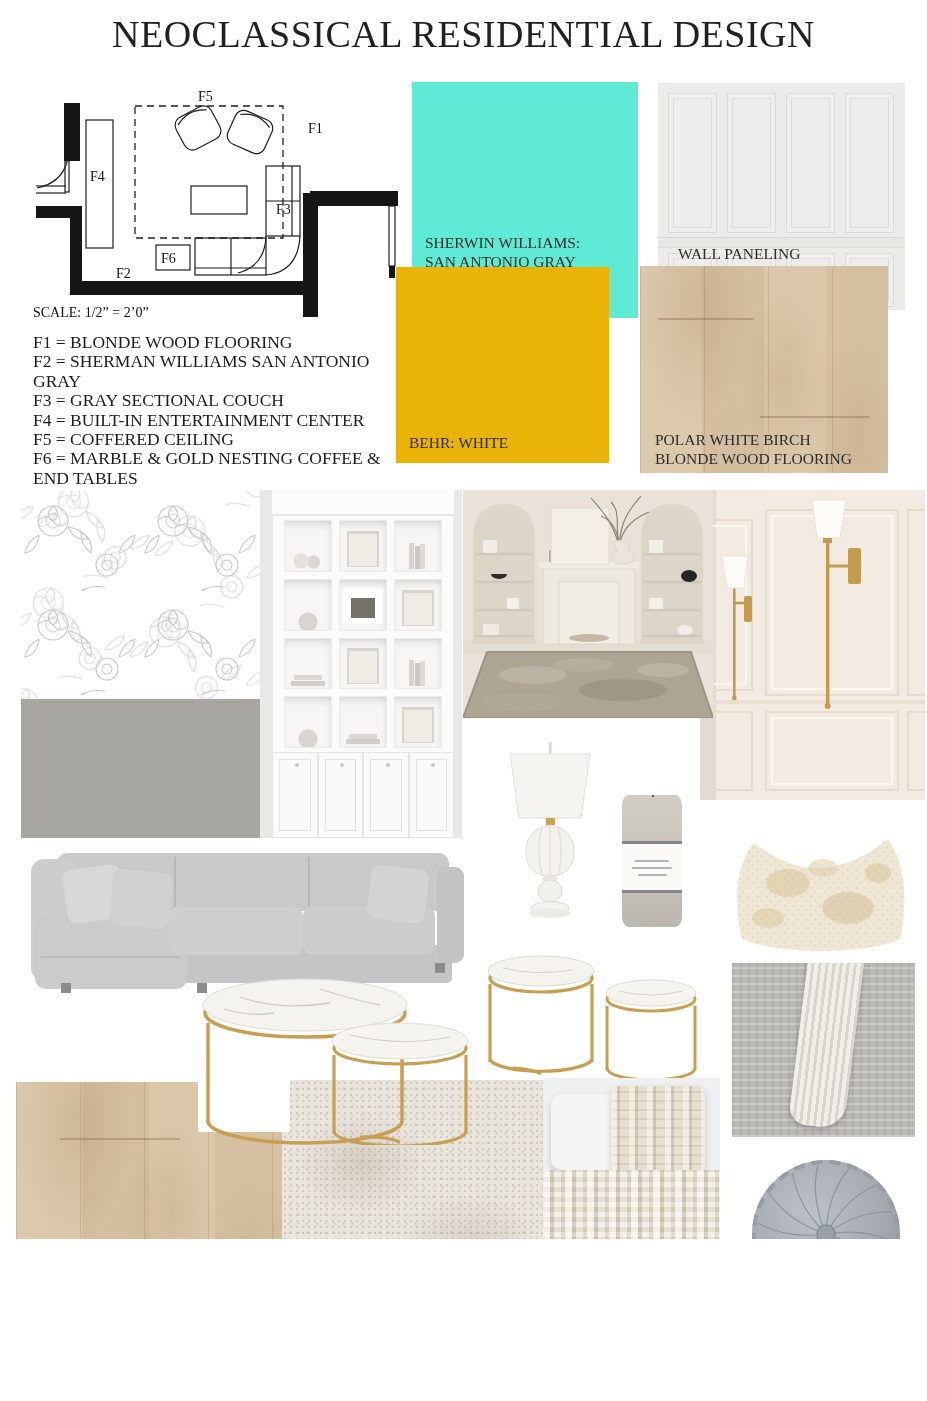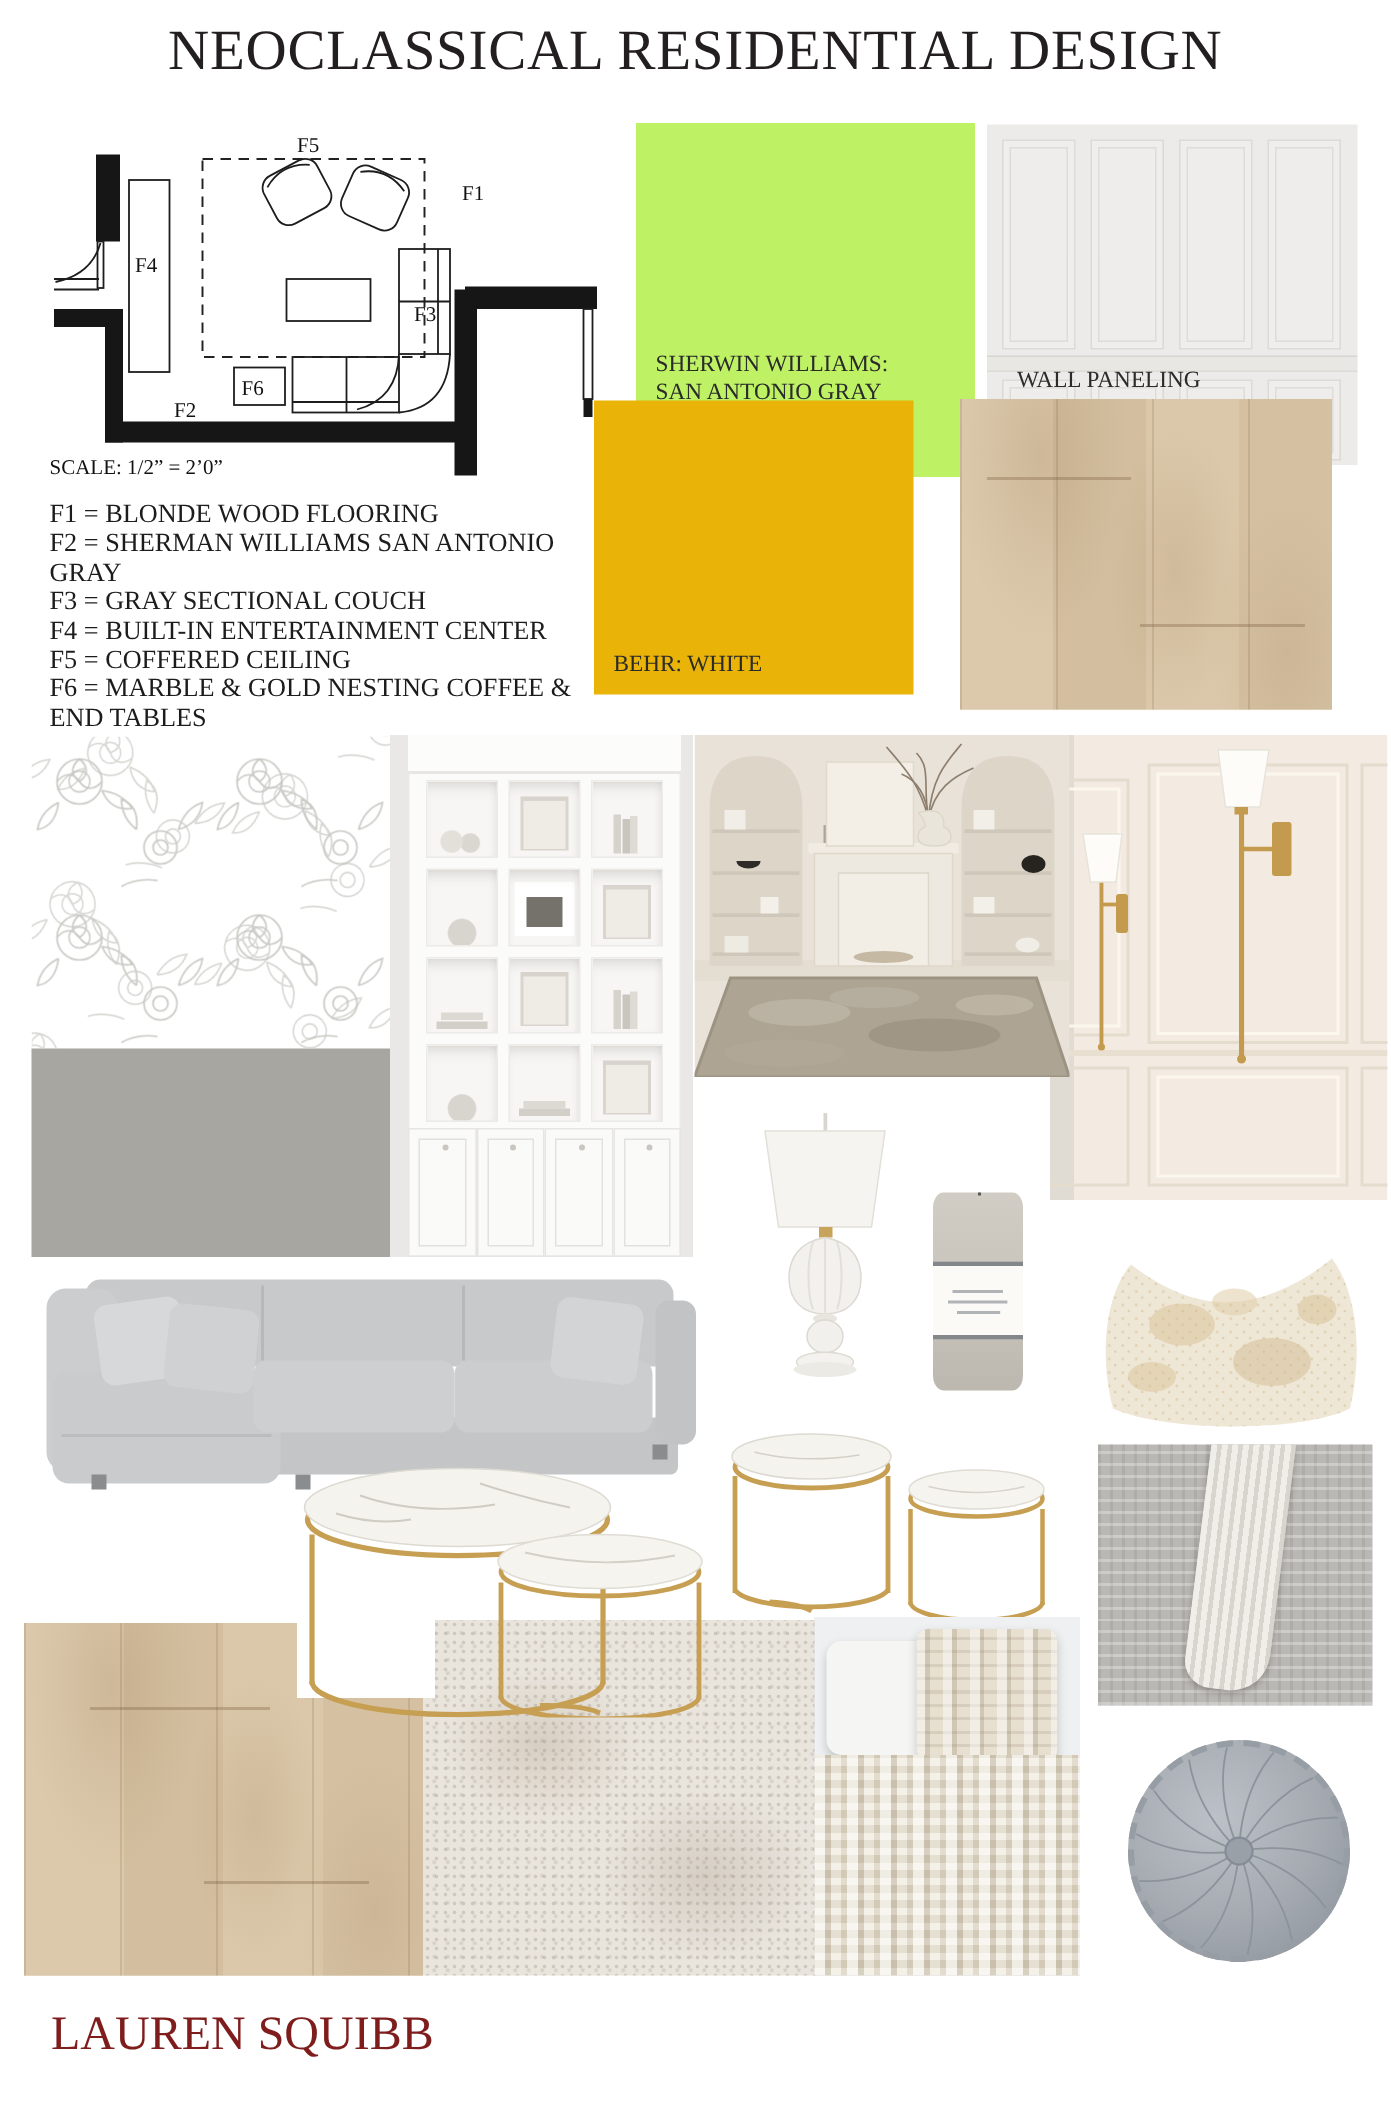--- a/index.html
+++ b/index.html
@@ -1,16 +1,16 @@
 <!DOCTYPE html>
 <html><head>
 <meta charset="utf-8">
 <style>
   html,body{margin:0;padding:0;background:#fff;}
-  .board{position:relative;width:927px;height:1401px;background:#ffffff;
+  .board{position:relative;width:927px;height:1239px;background:#ffffff;
          font-family:"Liberation Serif",serif;color:#1d1d1b;overflow:hidden;}
 
   
   .title{position:absolute;top:12px;left:0;width:100%;text-align:center;margin:0;
          font-size:38px;font-weight:400;letter-spacing:.5px;color:#231f20;}
   .footer-text{position:absolute;top:1337px;font-size:32px;color:#7f1d1d;white-space:nowrap;}
   .footer-name{left:34px;}
   .footer-course{left:424px;}
   .footer-prof{left:652px;}
 
@@ -194,21 +194,21 @@
 
   <div class="ffe">
     <div>F1 = BLONDE WOOD FLOORING</div>
     <div>F2 = SHERMAN WILLIAMS SAN ANTONIO GRAY</div>
     <div>F3 = GRAY SECTIONAL COUCH</div>
     <div>F4 = BUILT-IN ENTERTAINMENT CENTER</div>
     <div>F5 = COFFERED CEILING</div>
     <div>F6 = MARBLE &amp; GOLD NESTING COFFEE &amp; END TABLES</div>
   </div>
 
-  <div class="tile sw-swatch" style="background: #bef264; margin-left: 12px;">
+  <div class="tile sw-swatch" style="background: #5eead4;">
     <div class="tile-label">SHERWIN WILLIAMS: SAN ANTONIO GRAY</div>
   </div>
 
   <div class="tile paneling">
     <div class="vpanel" style="left:10px"></div>
     <div class="vpanel" style="left:69px"></div>
     <div class="vpanel" style="left:128px"></div>
     <div class="vpanel" style="left:187px"></div>
     <div class="rail"></div>
     <div class="lpanel" style="left:10px"></div>
@@ -218,20 +218,24 @@
     <div class="tile-label">WALL PANELING</div>
   </div>
 
   <div class="tile behr-swatch" style="background: #eab308;">
     <div class="tile-label">BEHR: WHITE</div>
   </div>
 
   <div class="tile wood wood-top">
     <div class="seam" style="left:18px;top:52px;width:96px"></div>
     <div class="seam" style="left:120px;top:150px;width:110px"></div>
+    <div class="tile-label">
+      <div>POLAR WHITE BIRCH</div>
+      <div>BLONDE WOOD FLOORING</div>
+    </div>
   </div>
 
   <div class="tile wallpaper">
     <svg width="239" height="208" viewBox="0 0 239 208">
       <defs>
         <pattern id="flor" width="120" height="104" patternUnits="userSpaceOnUse">
           <g fill="none" stroke="#c7c9c3" stroke-width="1.1">
             <circle cx="32" cy="30" r="15"></circle>
             <circle cx="32" cy="30" r="7" stroke-width=".9"></circle>
             <path d="M32,15 C38,20 38,26 32,30 C26,26 26,20 32,15"></path>

